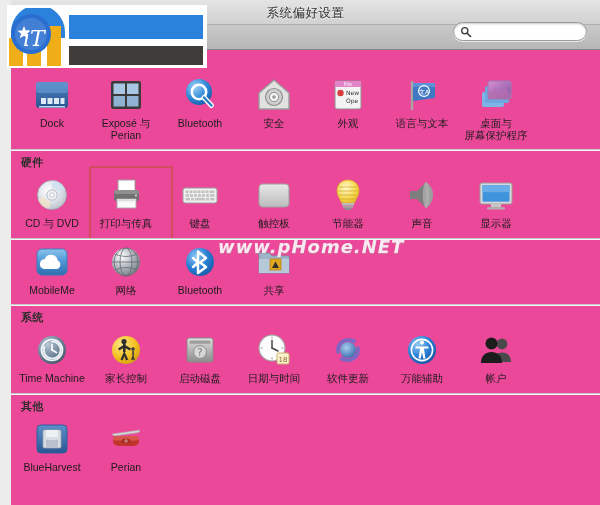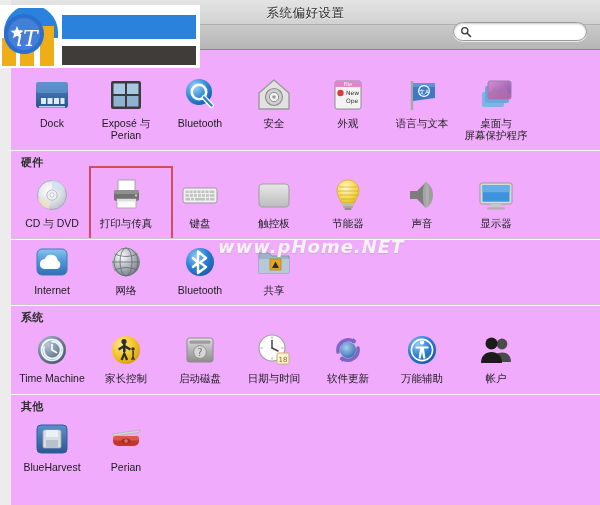--- a/index.html
+++ b/index.html
@@ -61,21 +61,21 @@
   }
   .search-icon-b {
     position: absolute; left: 6px; top: 3px;
     width: 12px; height: 12px;
   }
 
   
   .content {
     position: relative;
     height: 455px;
-    background: #f0abfc;
+    background: #ec4899;
     overflow: hidden;
   }
   .section { position: relative; }
   .sec-divider {
     height: 1px;
     background: #c8c8c8;
     box-shadow: 0 1px 0 #f6f6f6;
     margin: 0;
   }
   .sec-title {
@@ -117,21 +117,21 @@
     position: absolute;
     left: 0px; top: -6px;
     width: 80px; height: 70px;
     border: 2px solid #d24b5e;
     pointer-events: none;
   }
 
   
   .logo-overlay {
     position: absolute;
-    left: 0; top: 5px;
+    left: 7px; top: 5px;
     width: 200px; height: 63px;
     background: #ffffff;
     z-index: 30;
     overflow: hidden;
   }
   .logo-mark {
     position: absolute; left: 0; top: 3px;
     width: 62px; height: 58px;
   }
   .logo-bar-blue {
@@ -433,21 +433,21 @@
                     <linearGradient id="mm" x1="0" y1="0" x2="0" y2="1">
                       <stop offset="0" stop-color="#8cc3ec"></stop>
                       <stop offset=".5" stop-color="#4c94d6"></stop>
                       <stop offset="1" stop-color="#2f6fae"></stop>
                     </linearGradient>
                   </defs>
                   <rect x="5" y="7" width="30" height="26" rx="5" fill="url(#mm)" stroke="#3d7cb8" stroke-width="1"></rect>
                   <path d="M12 27 a5 5 0 0 1 .7-9.9 a6.8 6.8 0 0 1 13 1.3 a4.6 4.6 0 0 1 -.7 8.6 Z" fill="#ffffff"></path>
                 </svg>
               </div>
-              <div class="label">Internet</div>
+              <div class="label">MobileMe</div>
             </div>
             <div class="pref">
               <div class="icon">
                 <svg viewBox="0 0 40 40">
                   <defs>
                     <radialGradient id="nw" cx=".35" cy=".3" r=".8">
                       <stop offset="0" stop-color="#ffffff"></stop>
                       <stop offset=".45" stop-color="#b9bec4"></stop>
                       <stop offset="1" stop-color="#6e757d"></stop>
                     </radialGradient>

